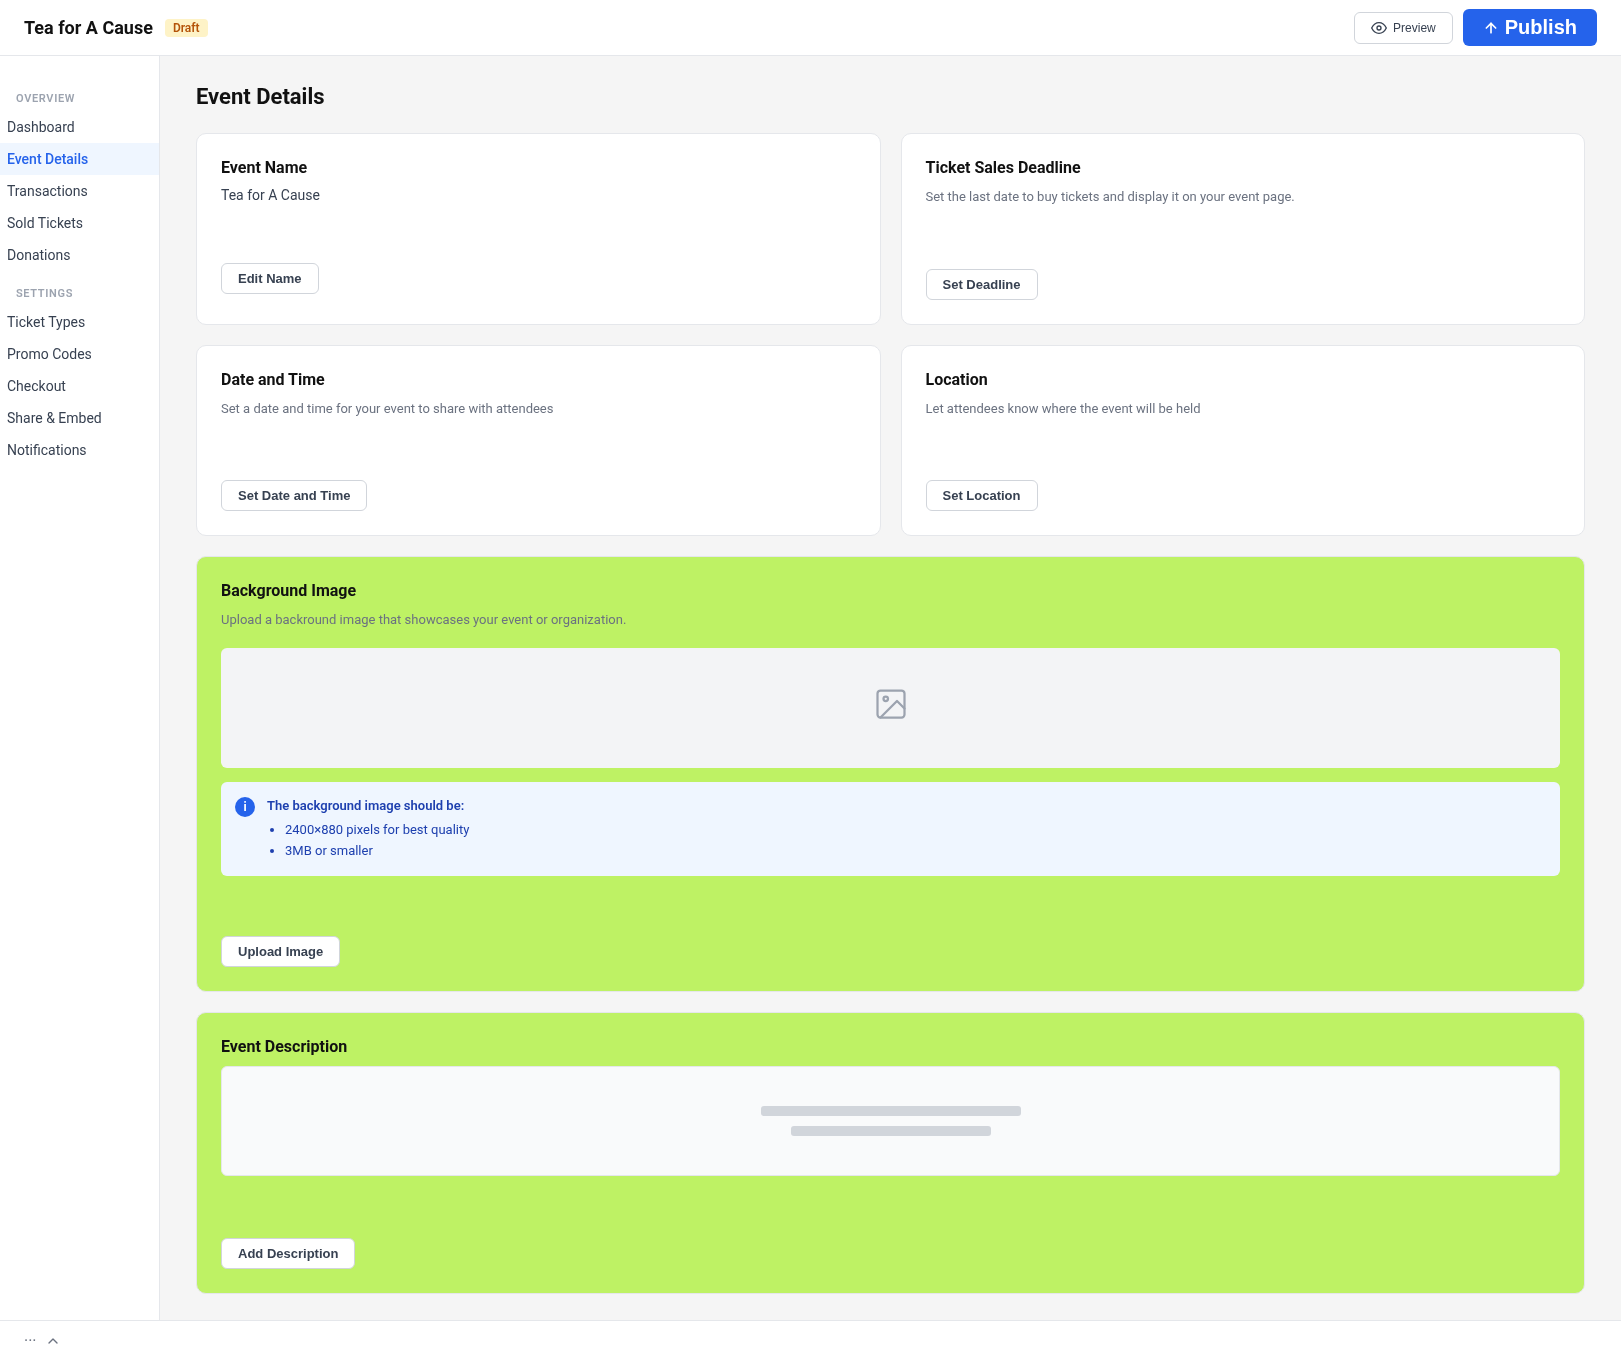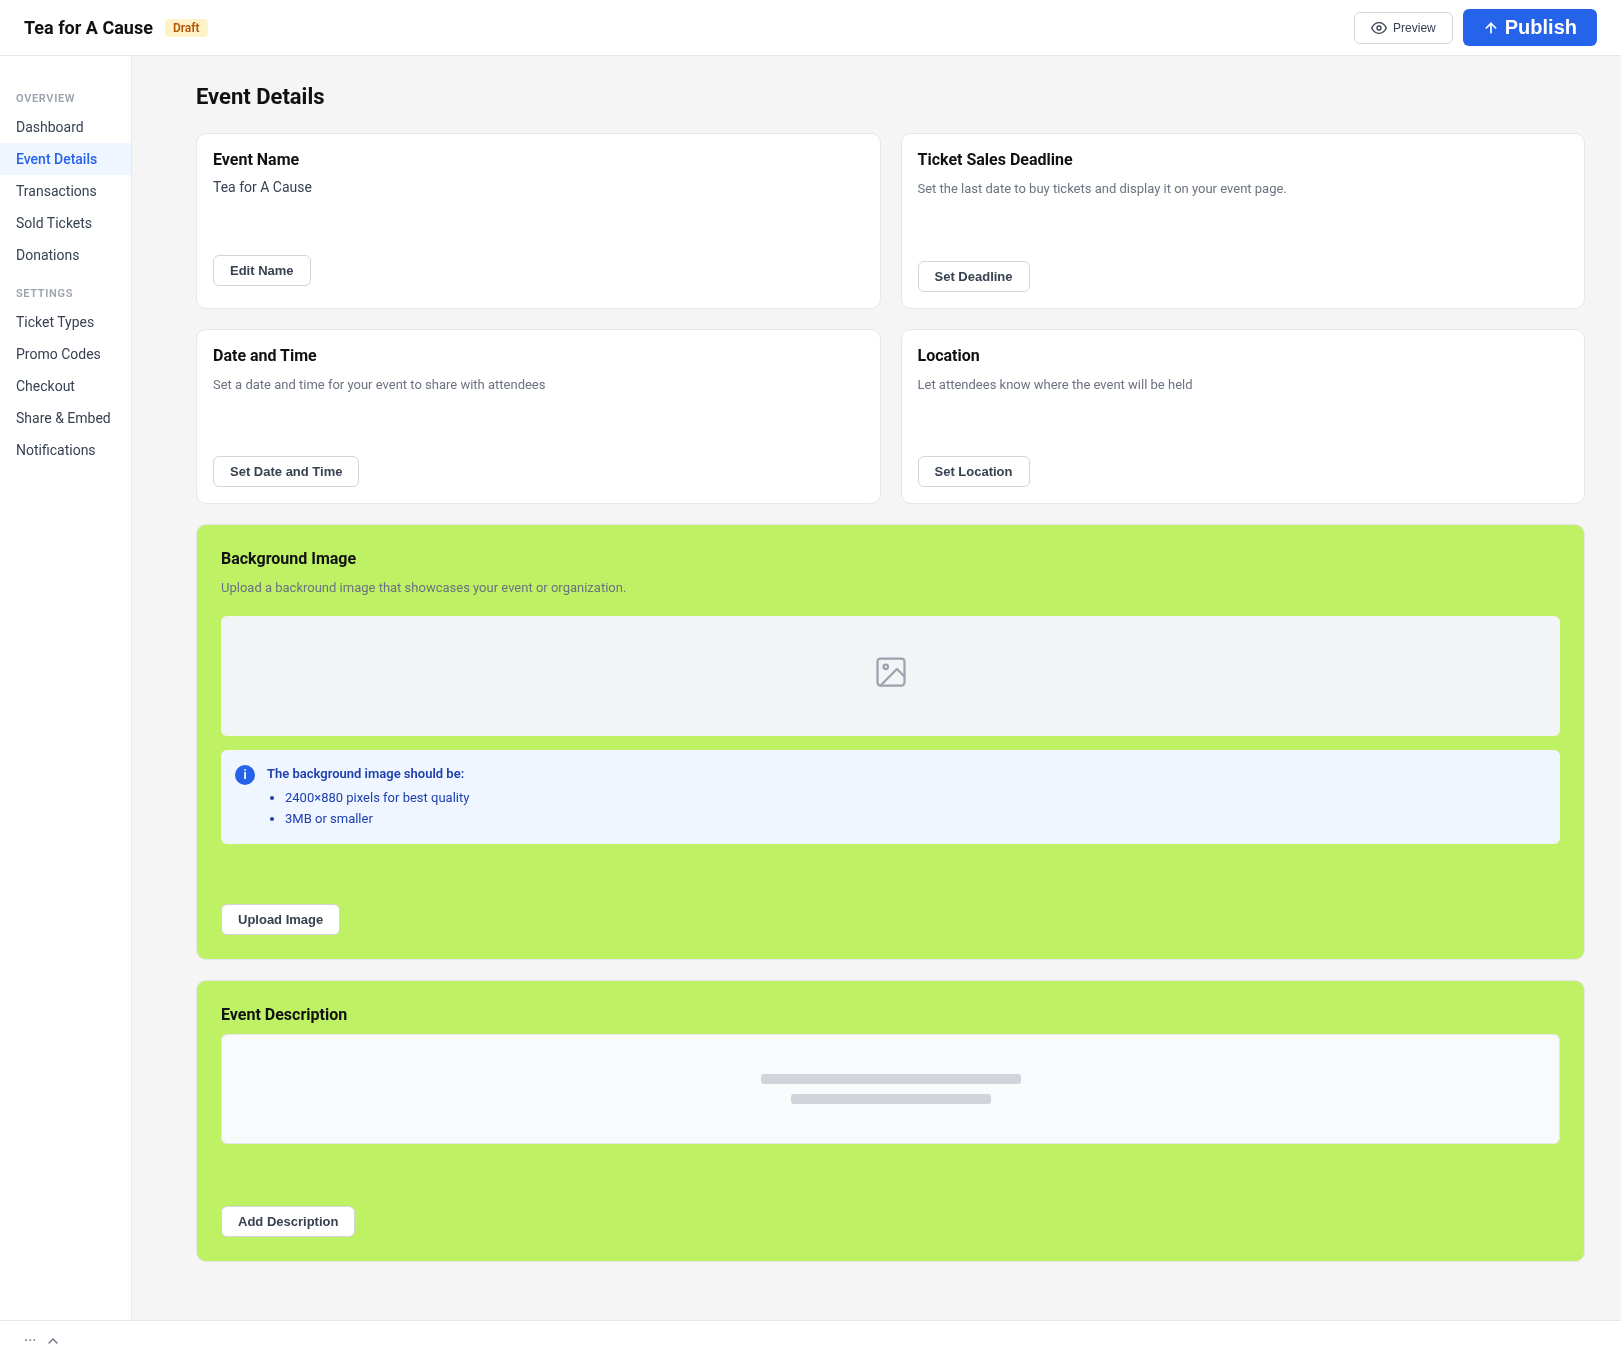--- a/index.html
+++ b/index.html
@@ -77,41 +77,41 @@
 
     
     .layout {
       display: flex;
       margin-top: 56px;
       min-height: calc(100vh - 56px);
     }
 
     
     .sidebar {
-      width: 132px;
+      width: 160px;
       background: #fff;
       border-right: 1px solid #e5e7eb;
       padding: 20px 0;
       position: fixed;
       top: 56px;
       bottom: 0;
       overflow-y: auto;
     }
     .sidebar-section-label {
       font-size: 11px;
       font-weight: 600;
       color: #9ca3af;
       text-transform: uppercase;
       letter-spacing: 0.06em;
       padding: 16px 16px 6px;
     }
     .sidebar-item {
       display: flex;
       align-items: center;
-      padding: 8px 16px;
+      padding: 8px 7px;
       font-size: 14px;
       color: #374151;
       cursor: pointer;
       border-radius: 0;
       text-decoration: none;
     }
     .sidebar-item.active {
       background: #eff6ff;
       color: #2563eb;
       font-weight: 500;
@@ -136,21 +136,21 @@
       display: grid;
       grid-template-columns: 1fr 1fr;
       gap: 20px;
       margin-bottom: 20px;
     }
 
     .card {
       background: #fff;
       border: 1px solid #e5e7eb;
       border-radius: 10px;
-      padding: 16px;
+      padding: 24px;
     }
 
     .card-title {
       font-size: 16px;
       font-weight: 700;
       color: #111;
       margin-bottom: 10px;
     }
     .card-desc {
       font-size: 13px;

